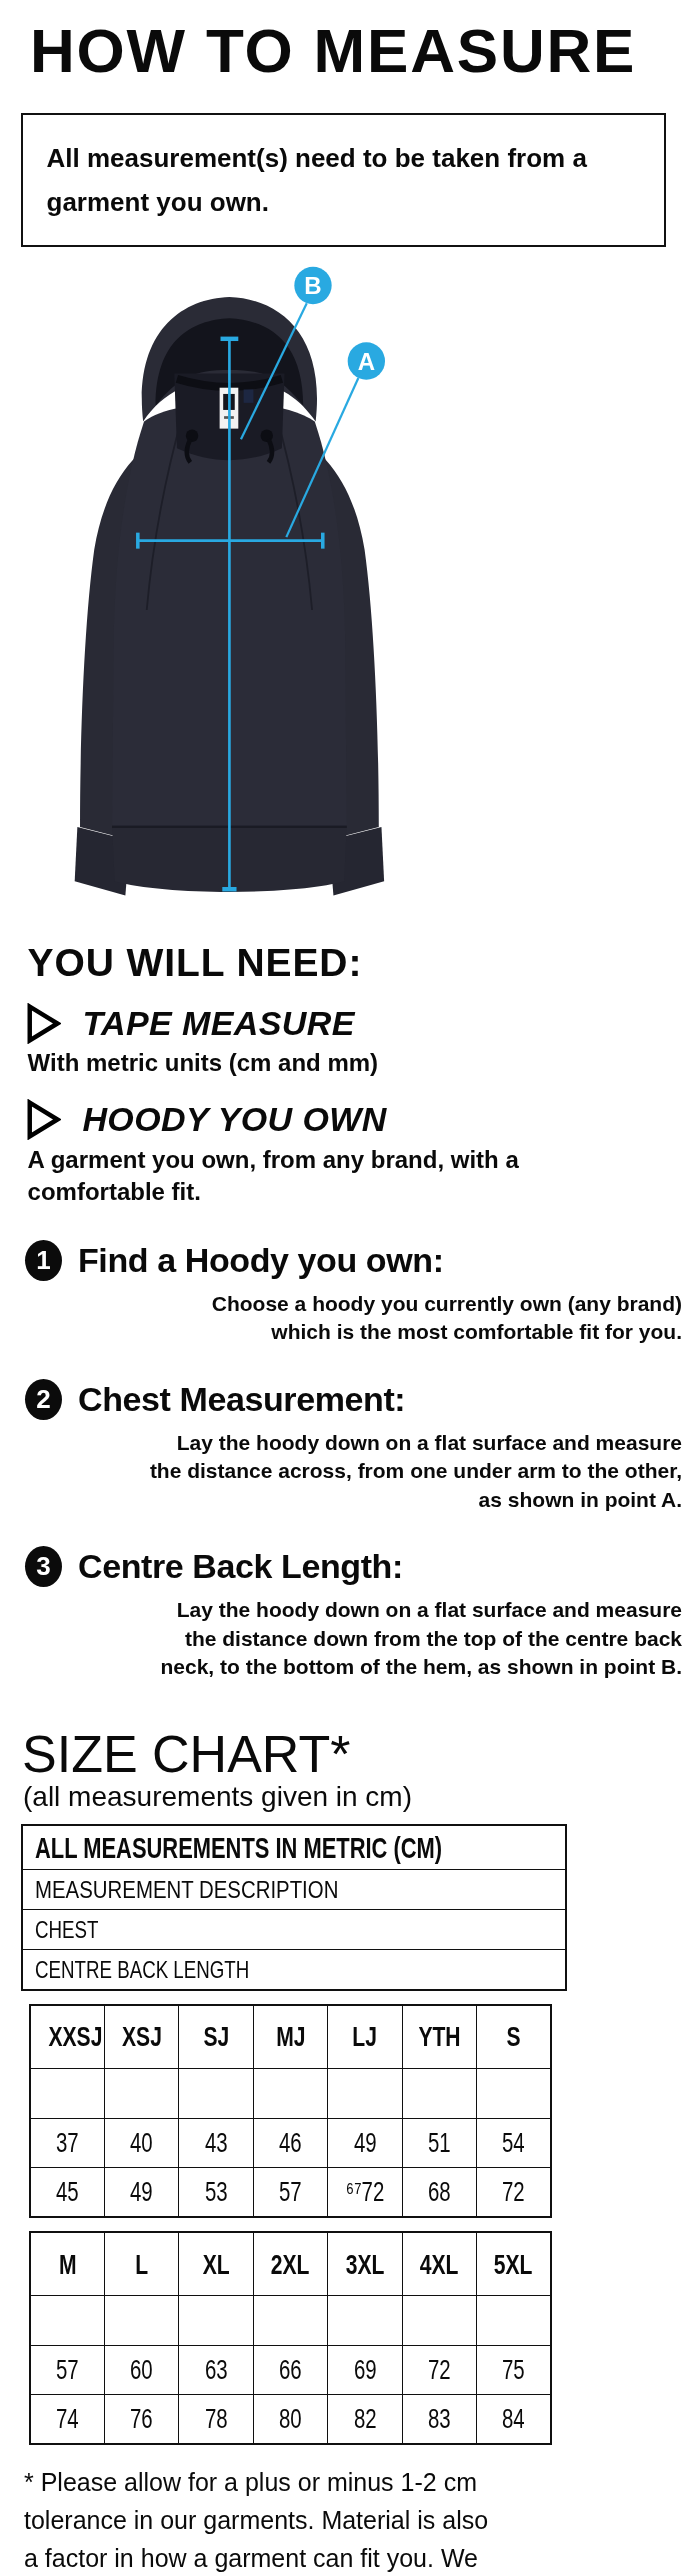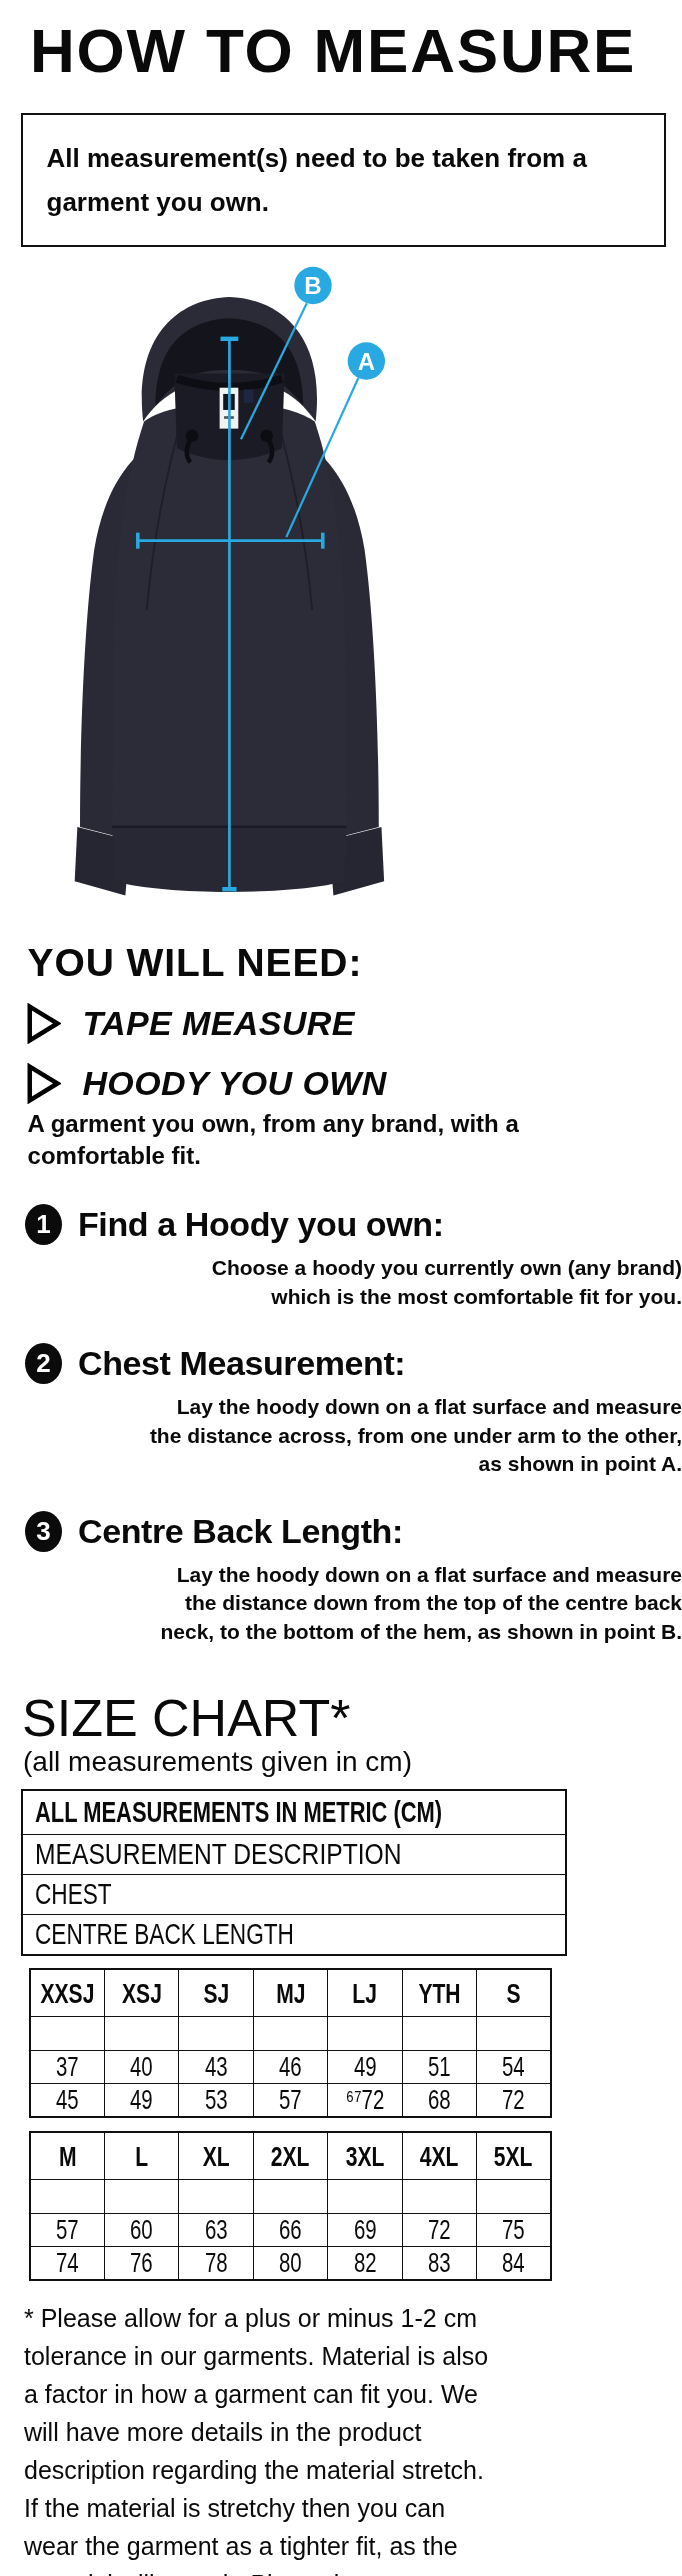--- a/index.html
+++ b/index.html
@@ -39,36 +39,36 @@
   }
   .step-h h3{margin:0;font-size:34px;line-height:39px;font-weight:bold;letter-spacing:-0.4px;}
   .step-desc{margin:9px 0 0 25px;font-size:21px;line-height:28.5px;font-weight:bold;text-align:right;}
   
   .sc-heading{margin:46px 0 0 22px;font-size:52px;line-height:52px;font-weight:normal;}
   .sc-sub{margin:3.6px 0 0 23px;font-size:28px;line-height:28.5px;font-weight:normal;}
   .desc-table{
     box-sizing:border-box;margin:12.5px 0 0 20.5px;width:546px;border:2.7px solid #101010;
   }
   .dt-row{border-top:1.8px solid #101010;display:flex;align-items:center;
-    padding-left:12.5px;height:39px;font-size:29px;}
+    padding-left:12.5px;height:39px;font-size:24px;}
   .dt-row:first-child{border-top:none;height:59px;font-size:40px;font-weight:bold;}
   .dt-row.dt-bold{height:43px;font-size:30px;font-weight:bold;}
   
   .sxl{display:inline-block;white-space:nowrap;transform-origin:left center;}
   .sx85{transform:scaleX(0.85);}
   .sx78{transform:scaleX(0.78);}
   .sx73{transform:scaleX(0.73);}
   .cellx{display:inline-block;white-space:nowrap;transform:scaleX(0.74);transform-origin:center center;}
   
   table.size-table{
     margin:12.5px 0 0 29px;border-collapse:collapse;border:2.7px solid #101010;
     table-layout:fixed;width:523px;
   }
   table.size-table th,table.size-table td{
-    border:1.8px solid #101010;text-align:center;padding:0;overflow:hidden;
+    border:1.8px solid #101010;text-align:center;padding:8px;overflow:hidden;
   }
   table.size-table th{height:46px;font-size:28.5px;font-weight:bold;}
   table.size-table tbody tr:first-child td{height:33px;}
   table.size-table td{height:32px;font-size:27.6px;font-weight:normal;text-align:center;}
   table.size-table + table.size-table{margin-top:13.3px;}
   
   .footnote{margin:18px 0 27px 24px;font-size:25px;line-height:38px;font-weight:normal;}
 </style>
 </head>
 <body>
@@ -139,20 +139,21 @@
   </figure>
 
   <h2 class="ywn-heading">YOU WILL NEED:</h2>
 
   <div class="need">
     <svg width="34" height="41" viewBox="0 0 38 46">
       <path d="M3 4 L34 23 L3 42 Z" fill="#fff" stroke="#000" stroke-width="5"></path>
     </svg>
     <h3>TAPE MEASURE</h3>
   </div>
+  <p class="need-desc pre">With metric units (cm and mm)</p>
 
   <div class="need">
     <svg width="34" height="41" viewBox="0 0 38 46">
       <path d="M3 4 L34 23 L3 42 Z" fill="#fff" stroke="#000" stroke-width="5"></path>
     </svg>
     <h3>HOODY YOU OWN</h3>
   </div>
   <p class="need-desc pre">A garment you own, from any brand, with a
 comfortable fit.</p>
 

